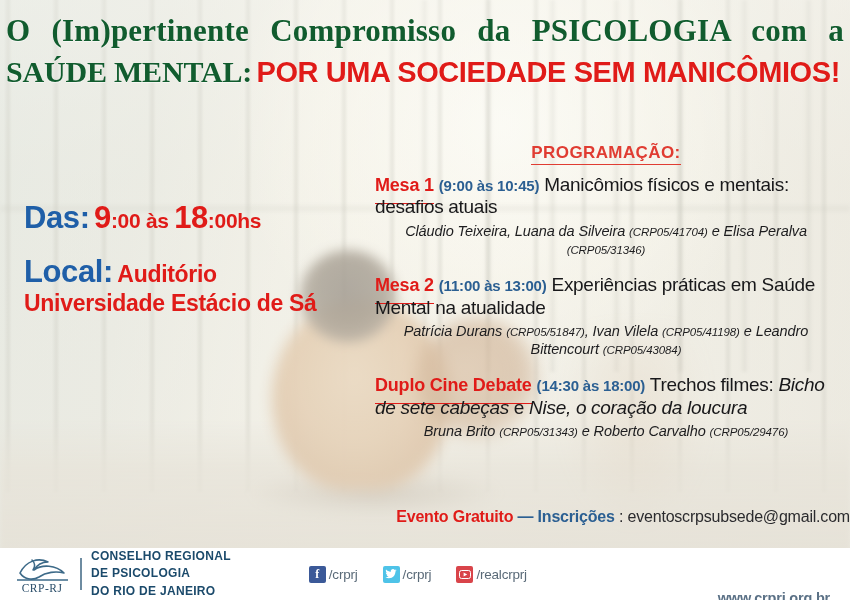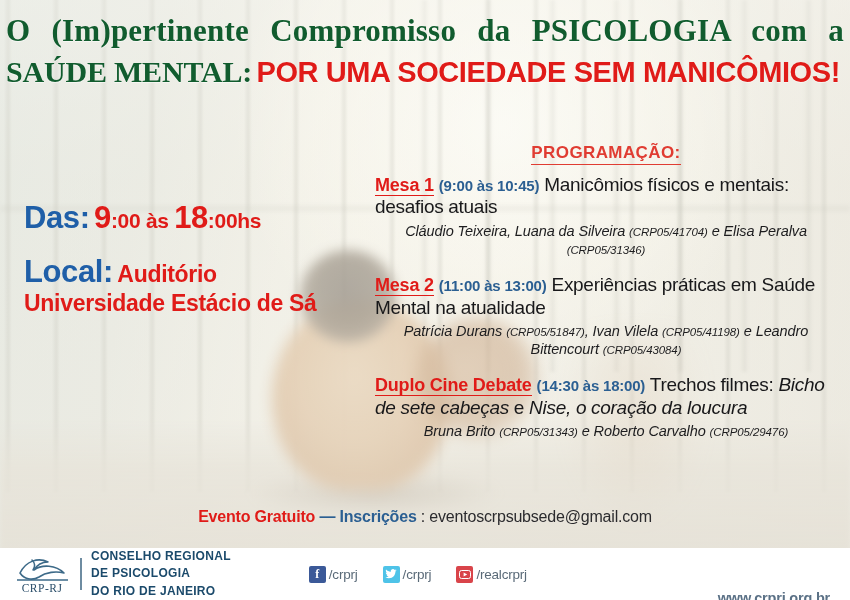--- a/index.html
+++ b/index.html
@@ -165,39 +165,39 @@
     padding-bottom:1px;
     margin:0 0 0 0;
   }
   .prog-head-wrap{text-align:center;margin-bottom:9px;}
 
   .item{margin-bottom:16px;}
   .item-line{font-size:19px;line-height:1.18;color:#18181a;letter-spacing:-.3px;}
   .tag{
     font-weight:bold;color:#e01b18;font-size:18px;
     border-bottom:1.6px solid #e01b18;
-    padding-bottom:0px;
+    padding-bottom:8px;
     letter-spacing:-.2px;
   }
   .time{color:#2b5f92;font-weight:bold;font-size:15px;letter-spacing:-.2px;}
   .ital{font-style:italic;}
   .people{
     margin-top:4px;
     font-style:italic;
     font-size:14.5px;
     color:#1d1d1f;
     line-height:1.22;
     letter-spacing:-.1px;
     text-align:center;
   }
   .crp{font-size:11.5px;letter-spacing:-.1px;}
 
   
   .free{
-    position:absolute;left:0;top:508px;width:850px;text-align:center;
+    position:absolute;left:0;top:508px;width:850px;text-align:right;
     font-size:16px;letter-spacing:-.2px;
   }
   .free .a{color:#e01b18;font-weight:bold;}
   .free .b{color:#2b5f92;font-weight:bold;}
   .free .c{color:#2b2b2e;}
 
   
   .footer{
     position:absolute;left:0;bottom:0;width:850px;height:52px;
     background:#ffffff;

